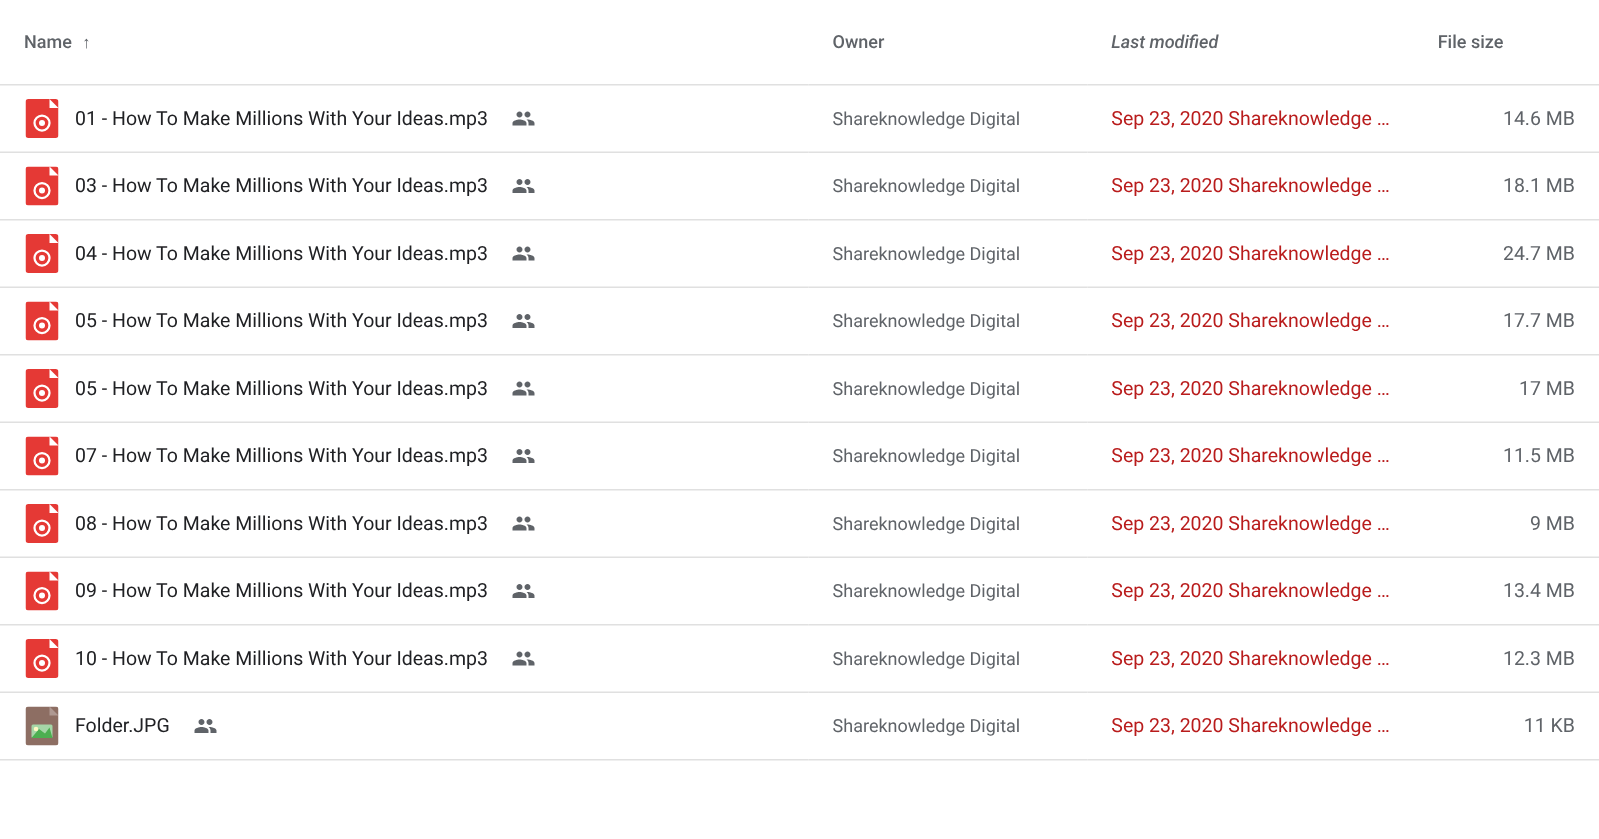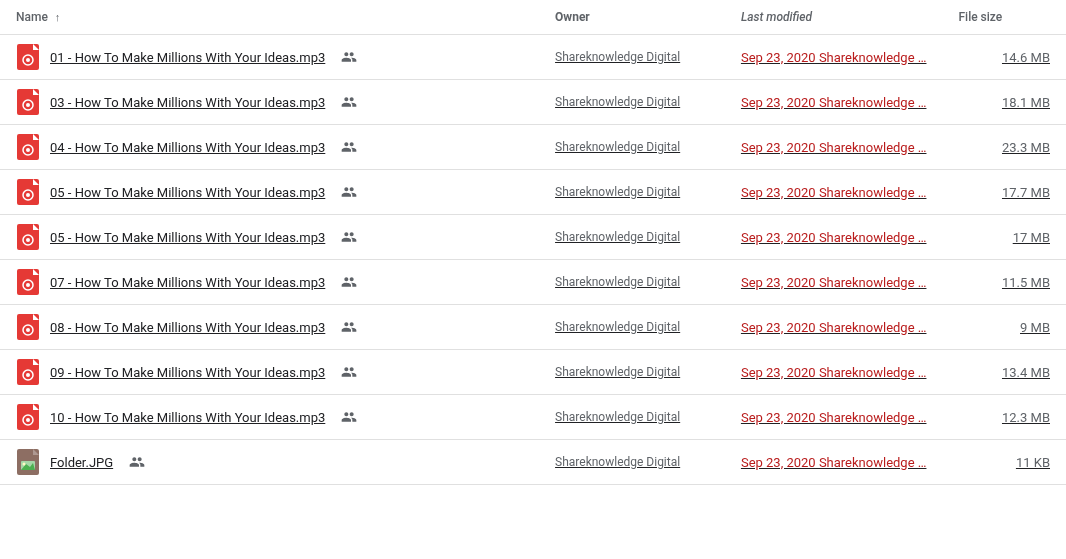--- a/index.html
+++ b/index.html
@@ -14,52 +14,50 @@
       min-height: 559px;
     }
     table {
       width: 100%;
       border-collapse: collapse;
     }
     thead tr {
       border-bottom: 1px solid #e0e0e0;
     }
     th {
-      padding: 10px 16px;
+      padding: 21px 16px;
       text-align: left;
       font-weight: 500;
       font-size: 12px;
       color: #5f6368;
       white-space: nowrap;
       user-select: none;
     }
     th.name-col {
       width: 52%;
     }
     th.owner-col {
       width: 18%;
-      font-weight: bold;
     }
     th.modified-col {
       width: 18%;
       font-style: italic;
     }
     th.size-col {
       width: 12%;
     }
     .sort-icon {
       display: inline-block;
       margin-left: 4px;
       font-size: 11px;
       color: #5f6368;
     }
     tbody tr {
       border-bottom: 1px solid #e0e0e0;
       height: 45px;
-      text-decoration: underline;
     }
     td {
       padding: 8px 16px;
       vertical-align: middle;
       font-size: 13px;
       color: #202124;
     }
     .name-cell {
       display: flex;
       align-items: center;
@@ -182,21 +180,21 @@
               <span class="file-name">04 - How To Make Millions With Your Ideas.mp3</span>
               <span class="share-icon">
                 <svg width="16" height="16" viewBox="0 0 24 24" fill="#5f6368">
                   <path d="M16 11c1.66 0 2.99-1.34 2.99-3S17.66 5 16 5c-1.66 0-3 1.34-3 3s1.34 3 3 3zm-8 0c1.66 0 2.99-1.34 2.99-3S9.66 5 8 5C6.34 5 5 6.34 5 8s1.34 3 3 3zm0 2c-2.33 0-7 1.17-7 3.5V19h14v-2.5c0-2.33-4.67-3.5-7-3.5zm8 0c-.29 0-.62.02-.97.05 1.16.84 1.97 1.97 1.97 3.45V19h6v-2.5c0-2.33-4.67-3.5-7-3.5z"></path>
                 </svg>
               </span>
             </div>
           </td>
           <td class="owner-cell">Shareknowledge Digital</td>
           <td class="modified-cell">Sep 23, 2020  Shareknowledge …</td>
-          <td class="size-cell">23.3 MB</td>
+          <td class="size-cell">24.7 MB</td>
         </tr>
         <tr>
           <td>
             <div class="name-cell">
               <div class="file-icon">
         <svg width="22" height="26" viewBox="0 0 22 26" xmlns="http://www.w3.org/2000/svg">
           <rect width="22" height="26" rx="2" fill="#e53935"></rect>
           <polygon points="16,0 22,6 16,6" fill="white"></polygon>
           <circle cx="11" cy="16" r="5" stroke="white" stroke-width="1.5" fill="none"></circle>
           <circle cx="11" cy="16" r="2" fill="white"></circle>

